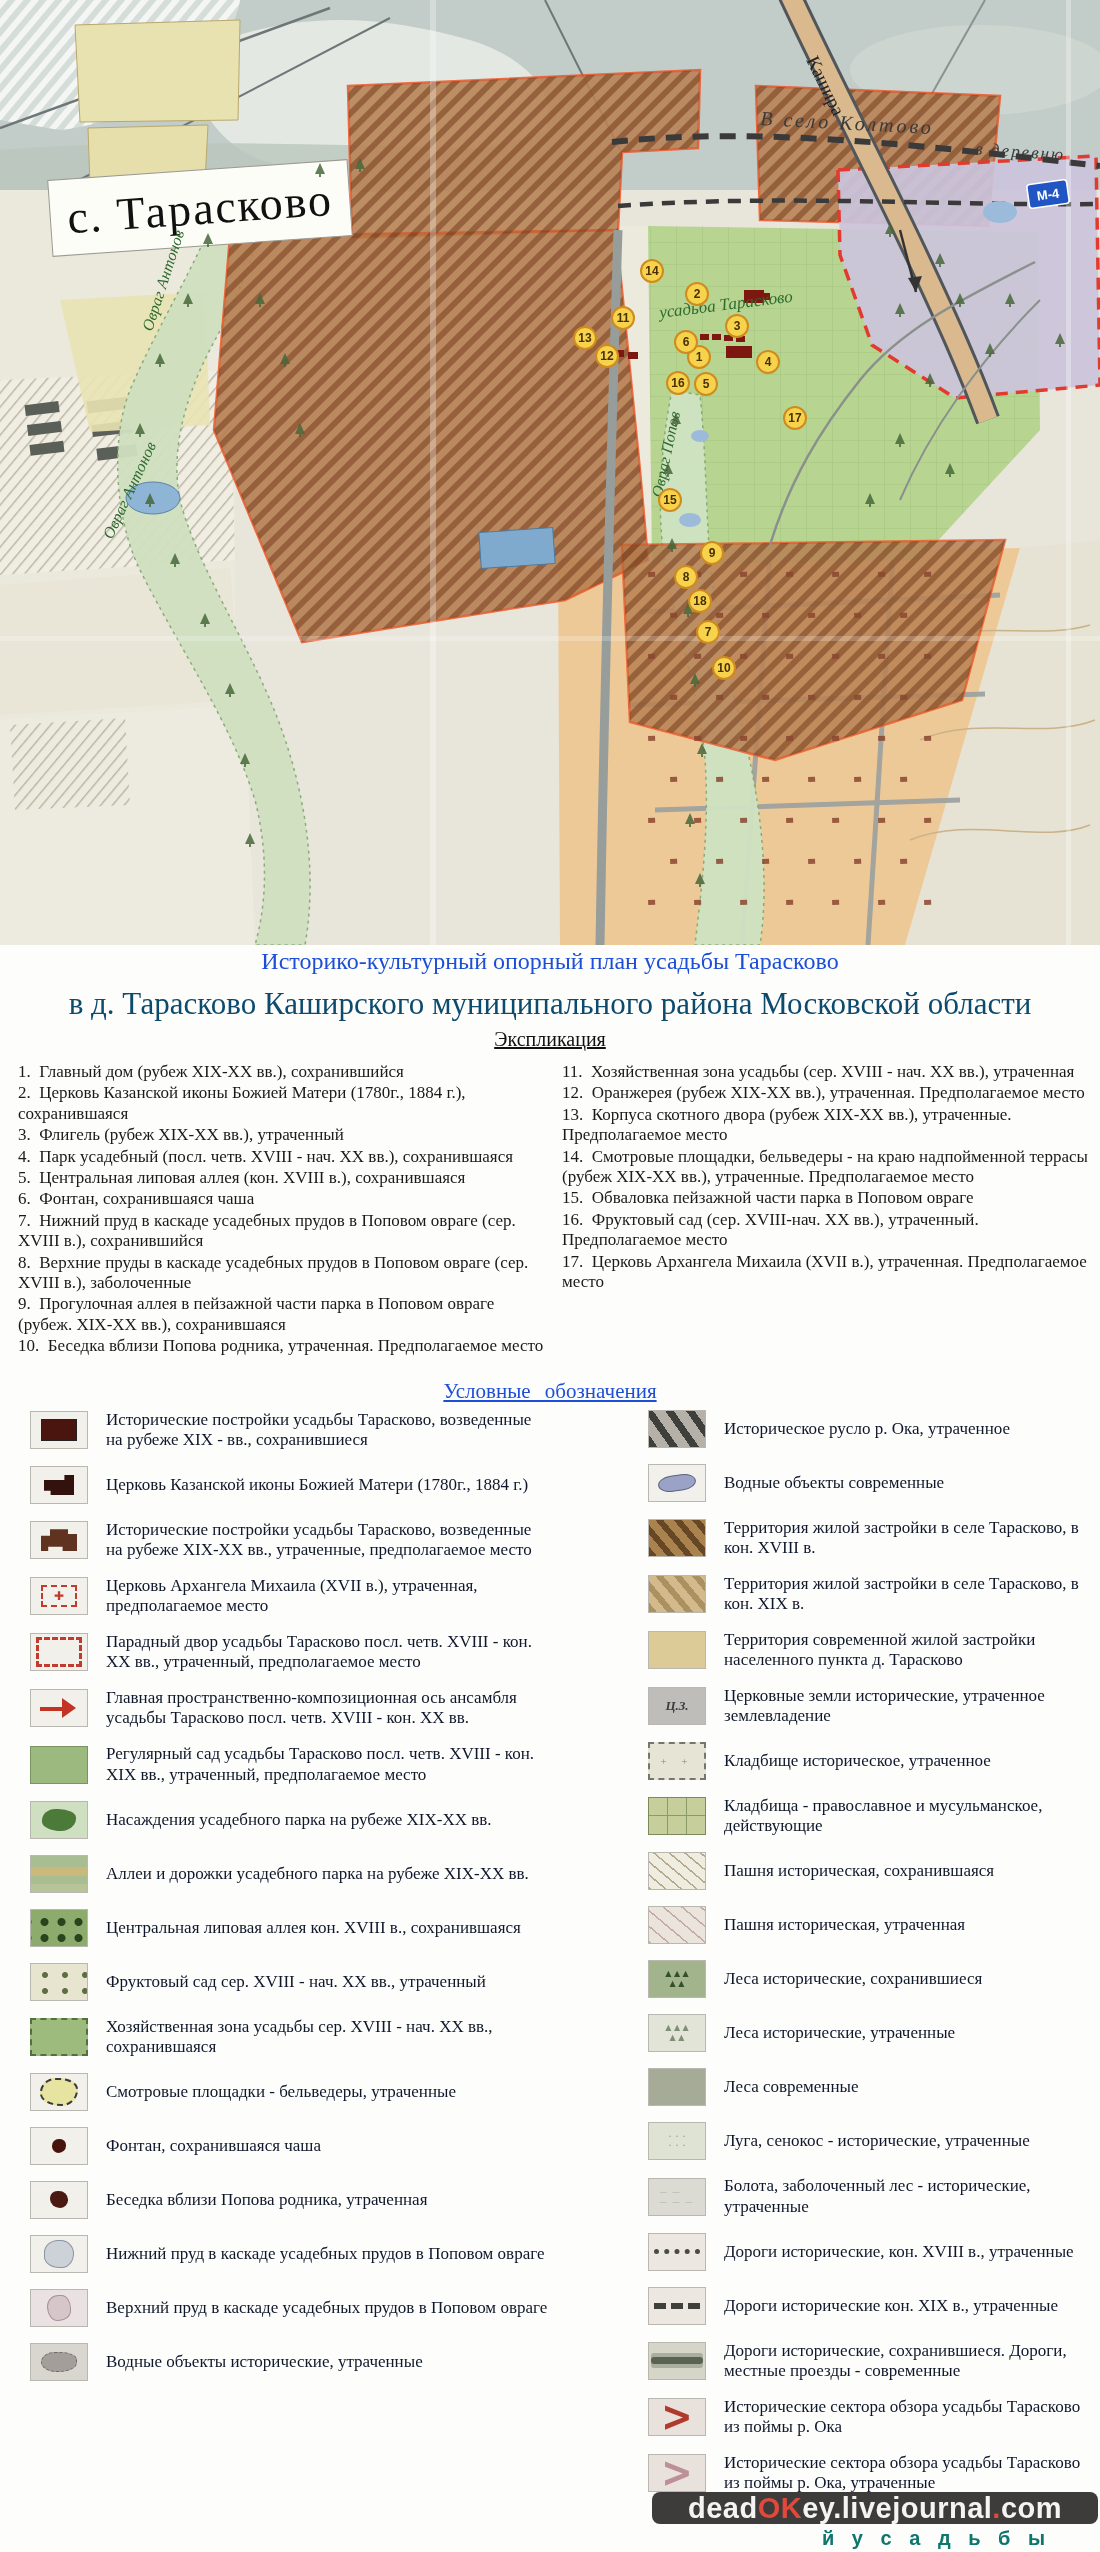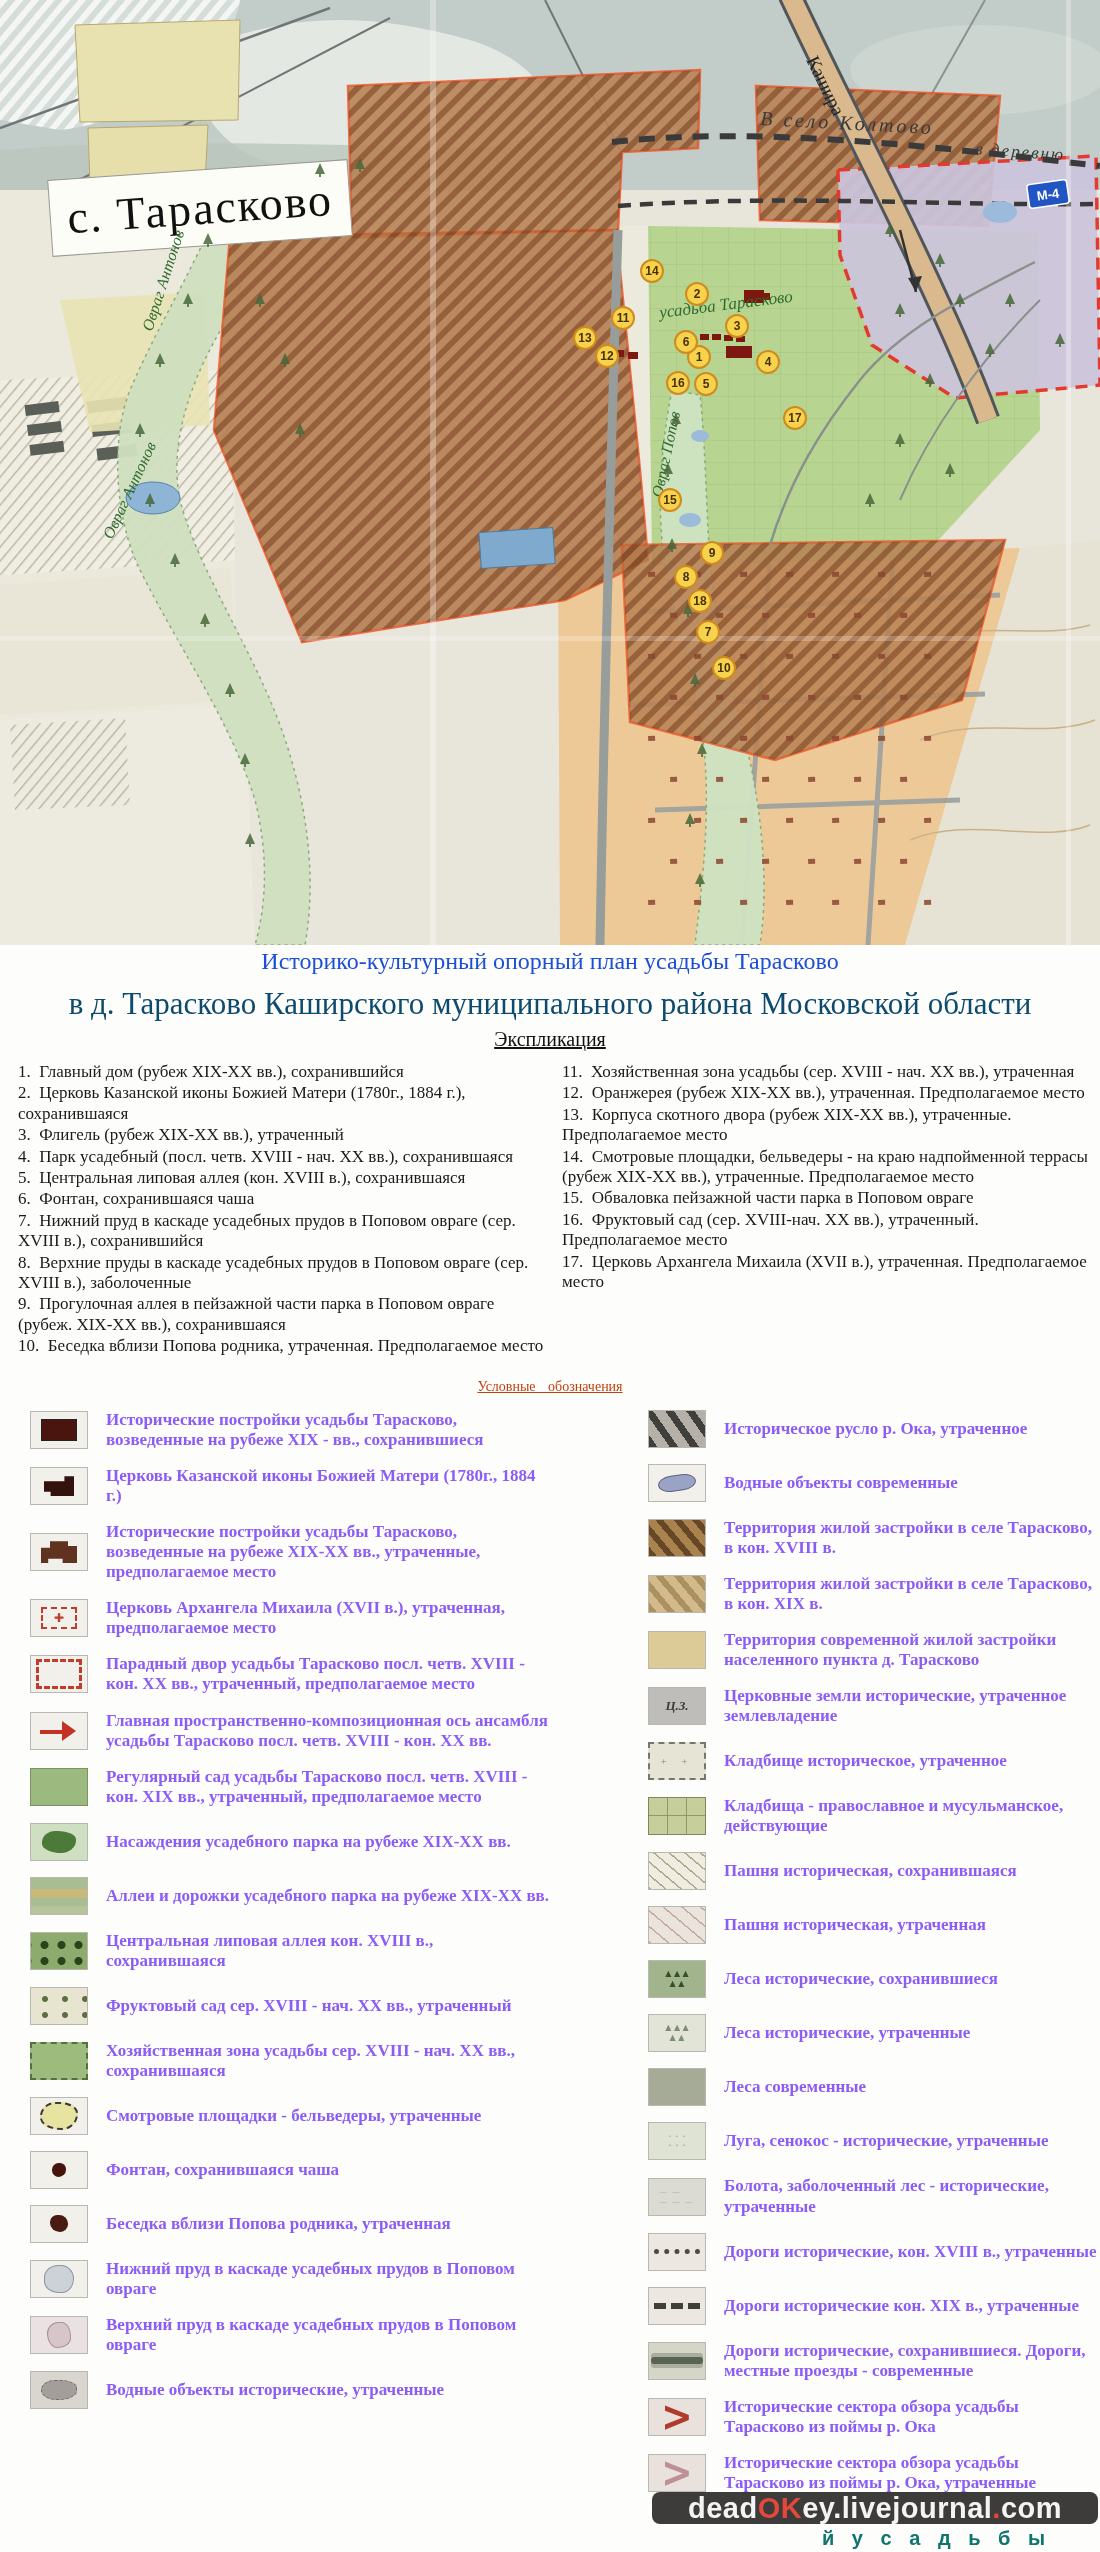--- a/index.html
+++ b/index.html
@@ -7,27 +7,27 @@
         font-family:"Liberation Serif",serif;color:#1c1c1c;}
   .map-wrap{position:absolute;left:0;top:0;width:1100px;height:945px;}
   .title1{position:absolute;left:0;top:948px;width:100%;text-align:center;font-size:24px;color:#1d4ed8;}
   .title2{position:absolute;left:0;top:986px;width:100%;text-align:center;font-size:31px;color:#0c4a6e;}
   .expl-h{position:absolute;left:0;top:1028px;width:100%;text-align:center;font-size:20px;
           text-decoration:underline;color:#111;}
   .expl-col{position:absolute;top:1062px;font-size:17px;line-height:1.2;color:#1a1a1a;}
   #expl-left{left:18px;width:532px;}
   #expl-right{left:562px;width:530px;}
   .expl-item{margin:0 0 1px 0;}
-  .legend-h{position:absolute;left:0;top:1379px;width:100%;text-align:center;font-size:14px;
-            text-decoration:underline;word-spacing:9px;color:#c2410c;}
+  .legend-h{position:absolute;left:0;top:1379px;width:100%;text-align:center;font-size:21px;
+            text-decoration:underline;word-spacing:9px;color:#1d4ed8;}
   .legend-col{position:absolute;top:1410px;}
   #legend-left{left:30px;width:520px;}
   #legend-right{left:648px;width:450px;}
   .lrow{display:flex;gap:18px;align-items:center;margin-bottom:16px;}
-  .llab{font-size:17px;line-height:1.18;color:#8b5cf6;font-weight:bold;}
+  .llab{font-size:17px;line-height:1.18;color:#0f172a;}
   .sw{width:58px;height:38px;flex:0 0 58px;border:1px solid #b9b7b0;background:#f2f0ea;
       position:relative;display:flex;align-items:center;justify-content:center;box-sizing:border-box;}
   
   .sw-built-saved::before{content:"";width:34px;height:20px;background:#4a150e;border:1px solid #222;}
   .sw-church-kazan::before{content:"";width:30px;height:20px;background:#33110c;
       clip-path:polygon(0 25%,68% 25%,68% 0,100% 0,100% 100%,22% 100%,22% 78%,0 78%);}
   .sw-built-lost::before{content:"";width:36px;height:22px;background:#5f3320;
       clip-path:polygon(0 30%,25% 30%,25% 0,75% 0,75% 22%,100% 22%,100% 100%,60% 100%,60% 80%,20% 80%,20% 100%,0 100%);}
   .sw-church-michael::before{content:"✚";color:#c03a2e;font-size:12px;width:32px;height:18px;
       border:2px dashed #c03a2e;display:flex;align-items:center;justify-content:center;}

